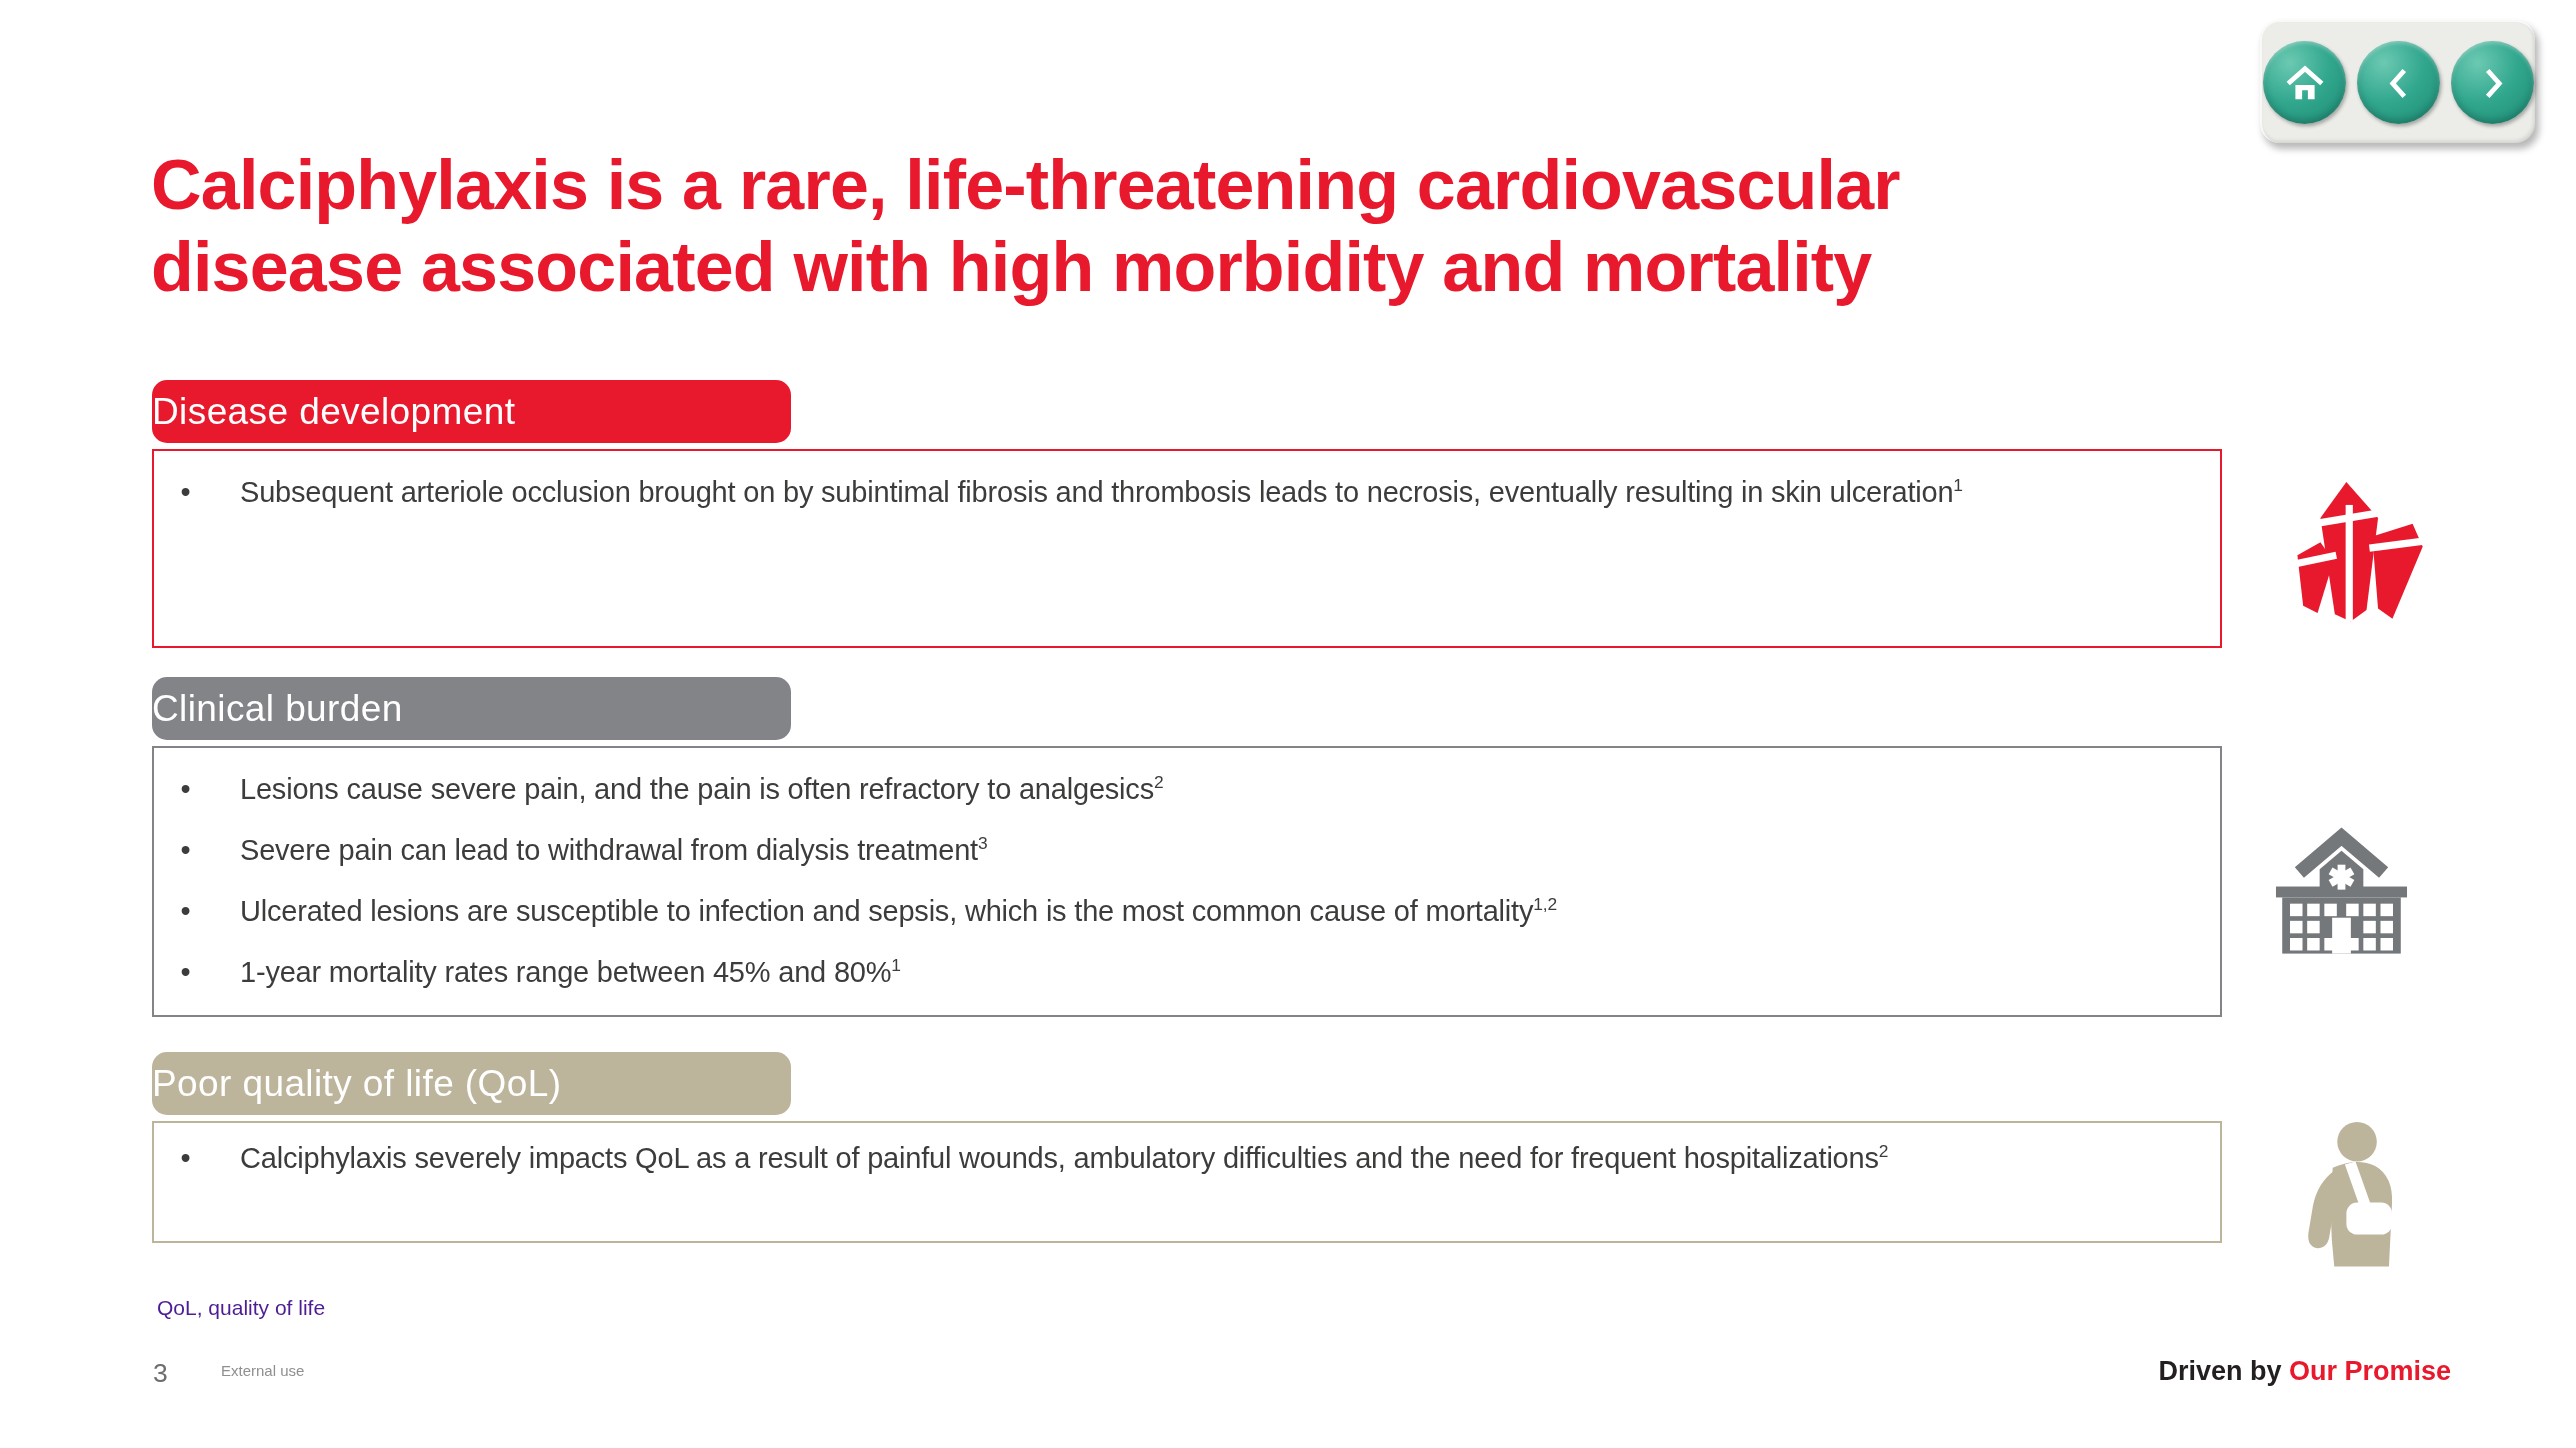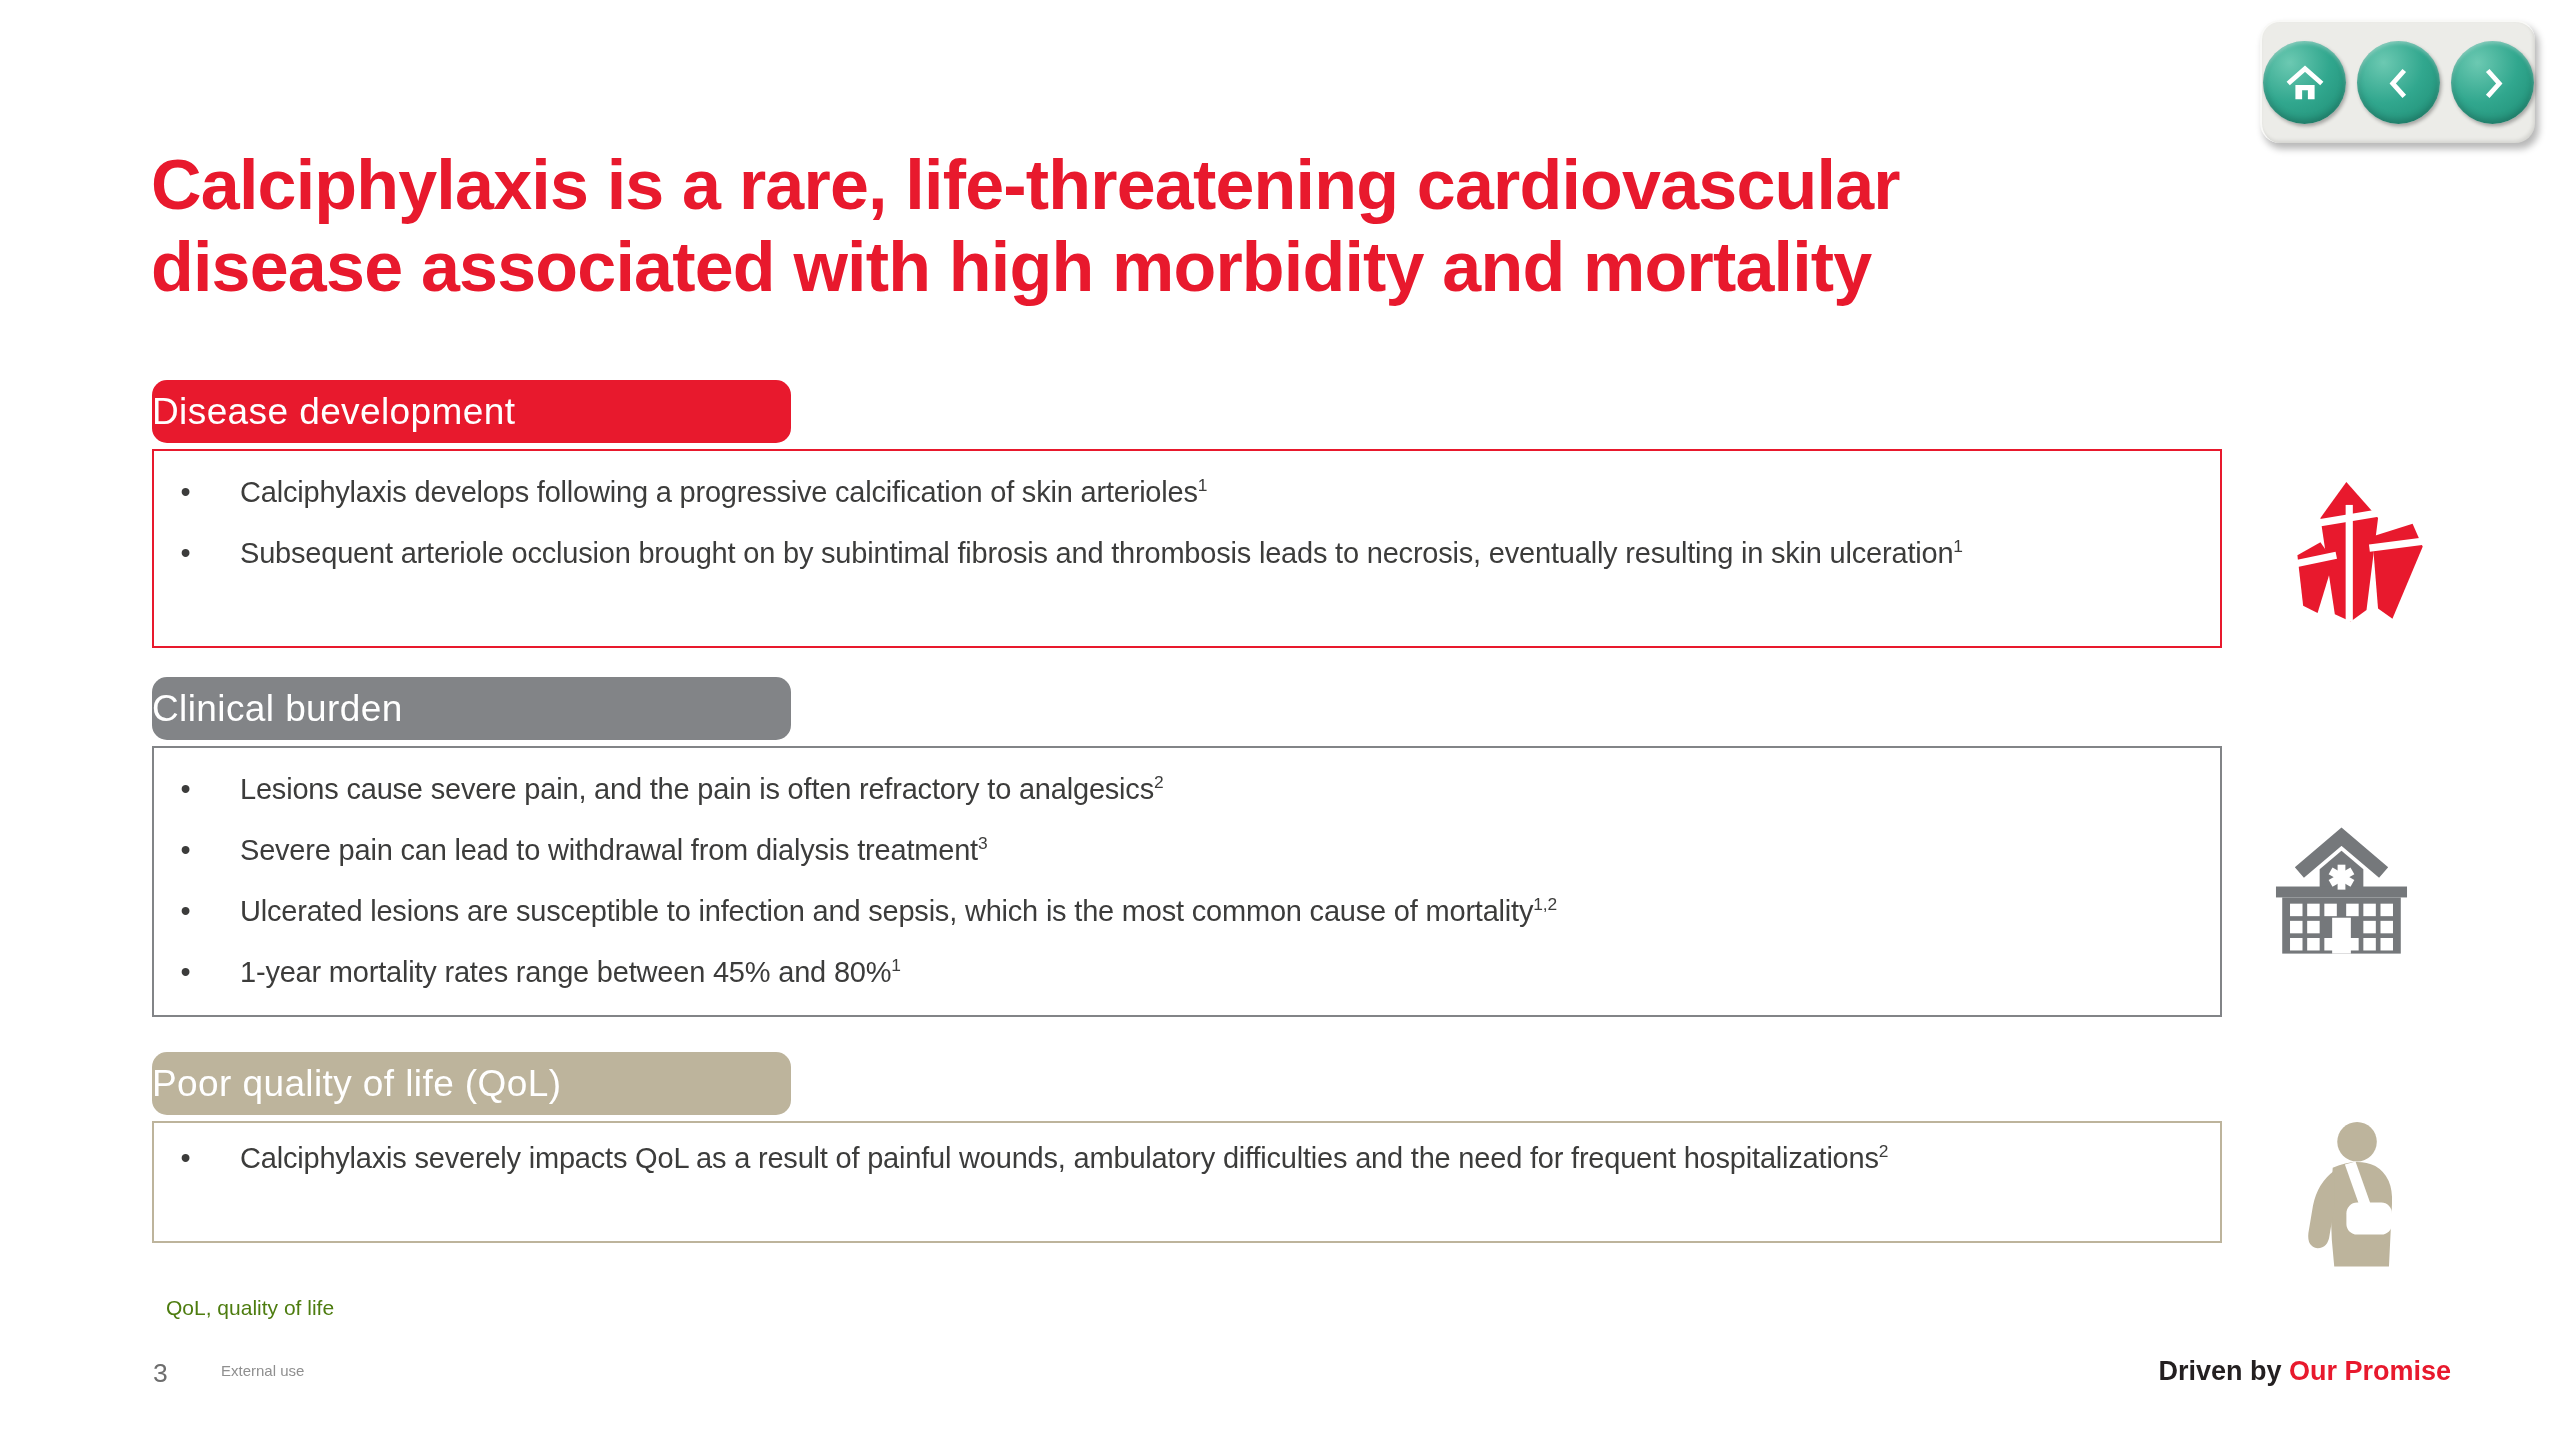--- a/index.html
+++ b/index.html
@@ -60,21 +60,21 @@
   .bullets sup { font-size:60%; line-height:0; }
 
   
   .side-icon { position:absolute; }
   .icon-crystal  { left:2283px; top:475px;  width:144px; height:152px; }
   .icon-hospital { left:2248px; top:821px; width:187px; height:156px; }
   .icon-person   { left:2278px; top:1113px; width:152px; height:164px; }
   .side-icon svg { width:100%; height:100%; display:block; }
 
   
-  .footnote-abbrev { position:absolute; left:166px; top:1296px; font-size:21px; font-weight:300; color:#4d7c0f; }
+  .footnote-abbrev { position:absolute; left:157px; top:1296px; font-size:21px; font-weight:300; color:#4c1d95; }
   .footnote-refs   { position:absolute; left:153px; top:1326px; font-size:21px; font-weight:300; color:#8F8F8F; width:2123px; }
   .page-number     { position:absolute; left:153px; top:1358px; font-size:26.5px; font-weight:300; color:#6E6E6E; }
   .external-use    { position:absolute; left:221px; top:1362px; font-size:15px; font-weight:300; color:#8F8F8F; }
   .promise         { position:absolute; right:125px; top:1356px; font-size:27px; font-weight:bold; color:#231F20; }
   .promise .brand  { color:#E8192D; }
 </style>
 </head>
 <body>
 
 <div class="slide">
@@ -106,21 +106,20 @@
 
   <h1 class="title">
     <div>Calciphylaxis is a rare, life-threatening cardiovascular</div>
     <div>disease associated with high morbidity and mortality</div>
   </h1>
 
   <div class="section sec-1">
     <div class="tab tab-red">Disease development</div>
     <div class="panel panel-red">
       <ul class="bullets">
-        <li><span>Calciphylaxis develops following a progressive calcification of skin arterioles</span><sup>1</sup></li>
         <li><span>Subsequent arteriole occlusion brought on by subintimal fibrosis and thrombosis leads to necrosis, eventually resulting in skin ulceration</span><sup>1</sup></li>
       </ul>
     </div>
   </div>
 
   <div class="section sec-2">
     <div class="tab tab-gray">Clinical burden</div>
     <div class="panel panel-gray">
       <ul class="bullets">
         <li><span>Lesions cause severe pain, and the pain is often refractory to analgesics</span><sup>2</sup></li>

